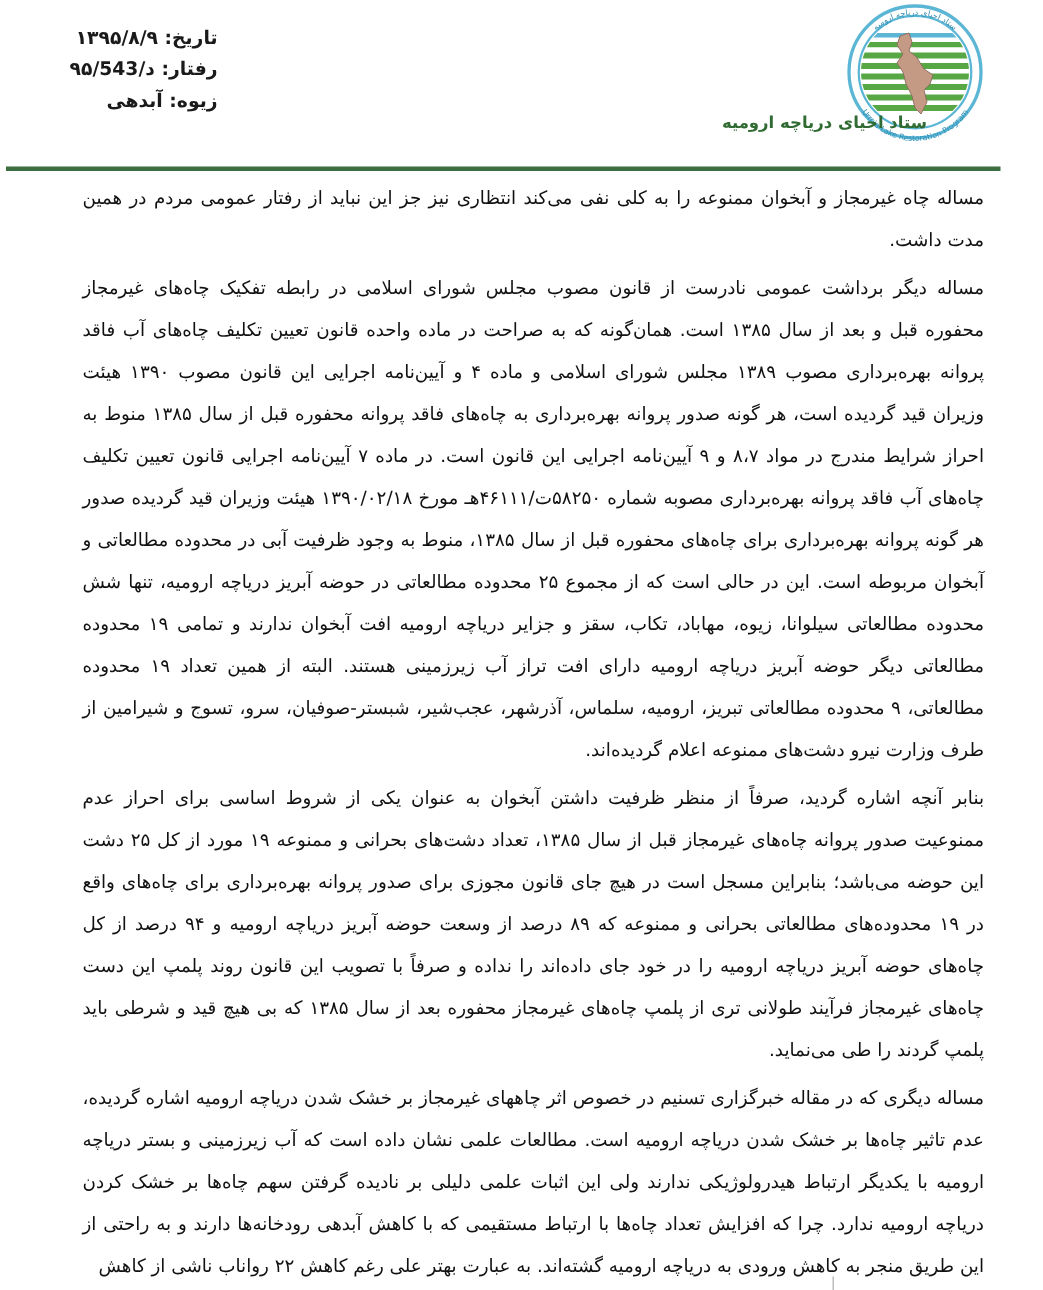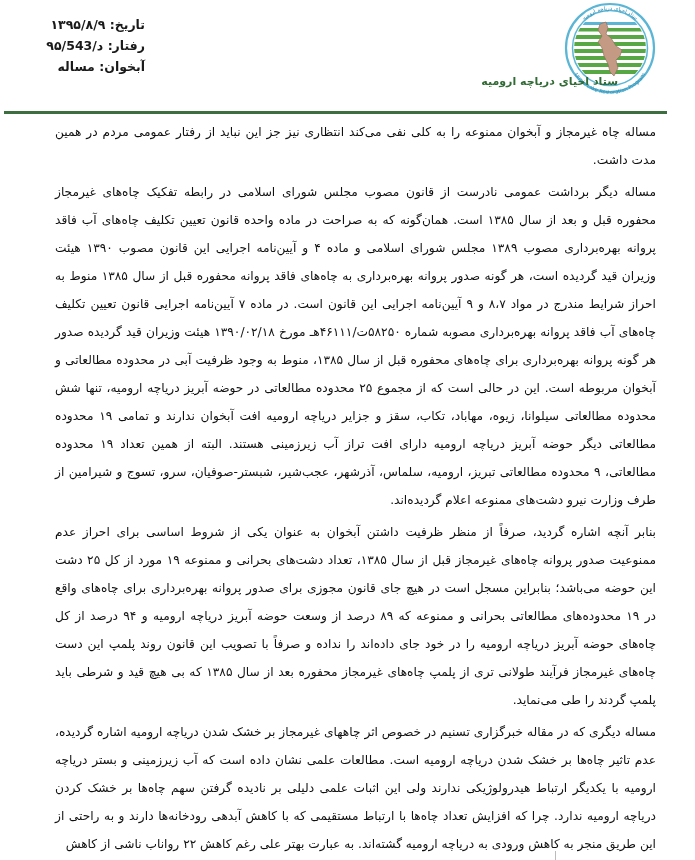--- a/index.html
+++ b/index.html
@@ -84,22 +84,22 @@
 <div class="meta">
   <div class="row">
     <span>تاریخ:</span>
     <span>۱۳۹۵/۸/۹</span>
   </div>
   <div class="row">
     <span>رفتار:</span>
     <span>د/۹۵/543</span>
   </div>
   <div class="row">
-    <span>آبخوان:</span>
-    <span>مساله</span>
+    <span>زیوه:</span>
+    <span>آبدهی</span>
   </div>
 </div>
 
 <div class="logo">
   <svg width="108" height="96" viewBox="0 0 108 96">
     <defs>
       <clipPath id="innerCircle">
         <circle cx="54" cy="46" r="36"></circle>
       </clipPath>
       <path id="ringTopPath" d="M 16 46 A 38 38 0 0 1 92 46"></path>

